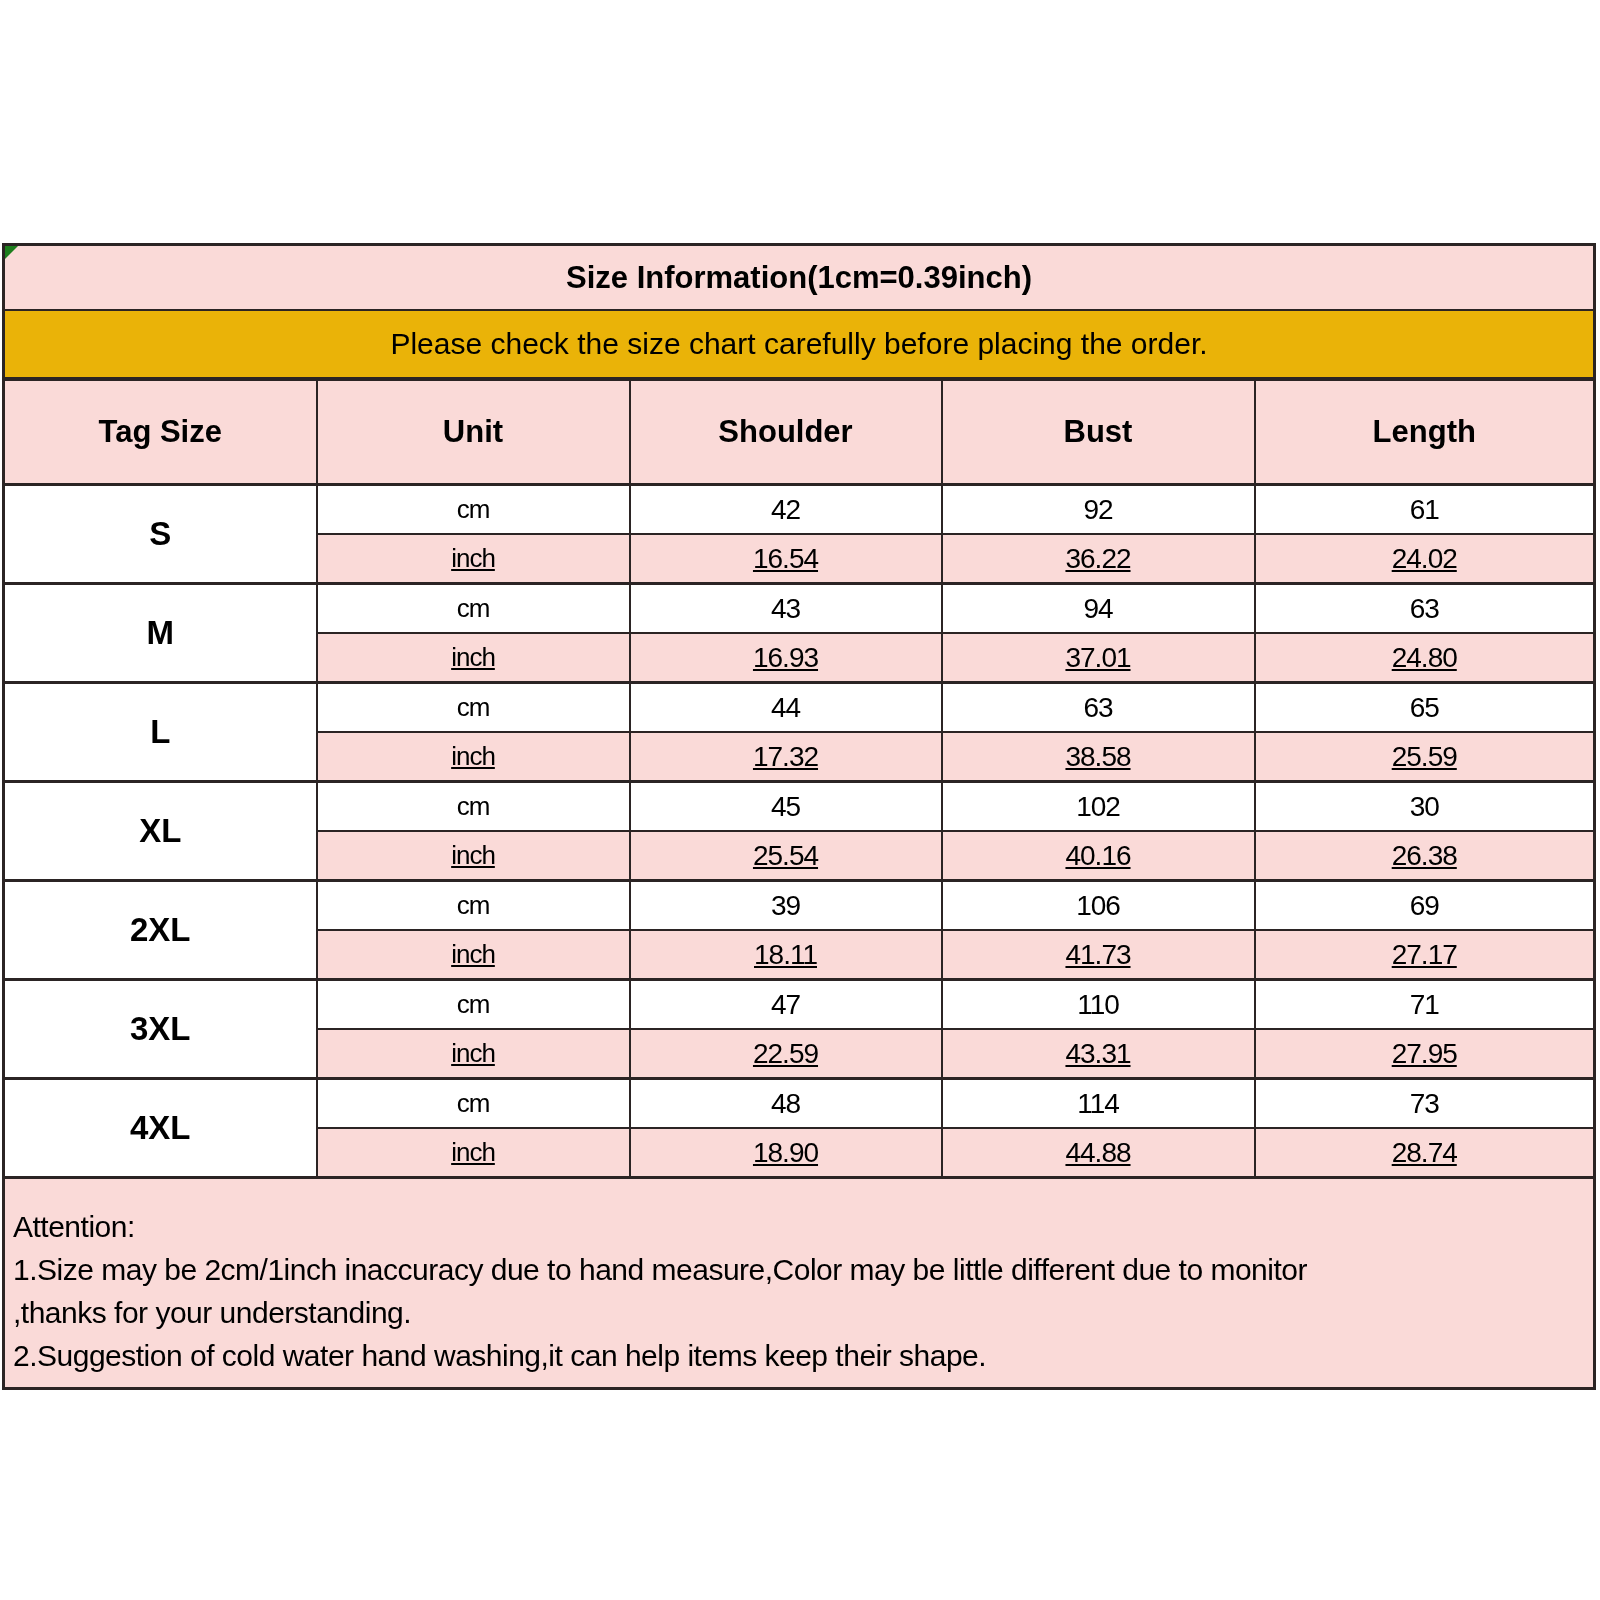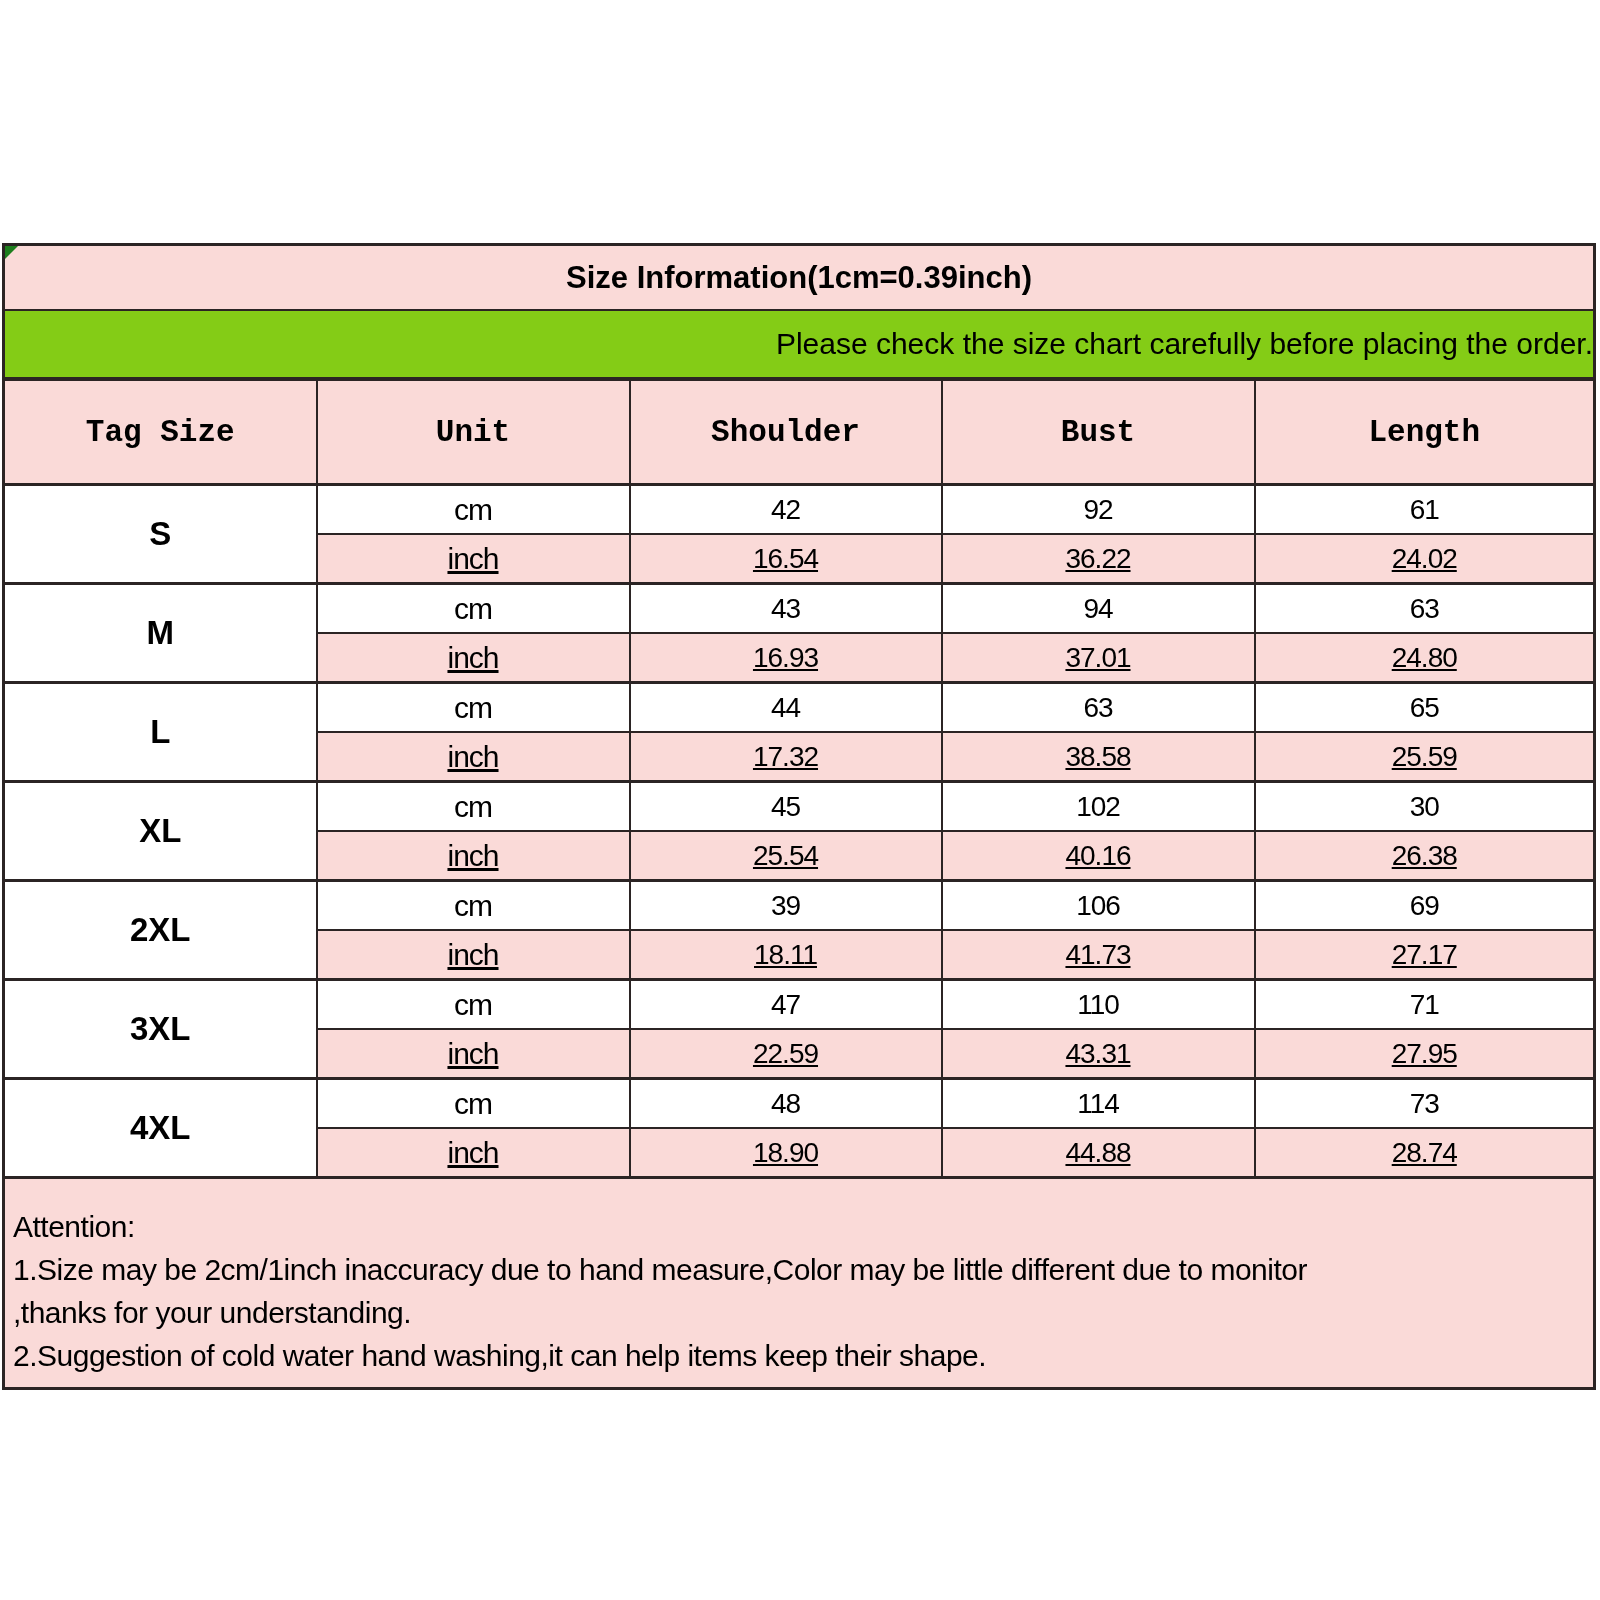--- a/index.html
+++ b/index.html
@@ -45,43 +45,41 @@
   tr.title-row td {
     height: 63px;
     background: #fadad8;
     font-weight: bold;
     font-size: 31px;
     border-bottom-width: 2px;
     margin-top: 42px;
   }
   tr.subtitle-row td {
     height: 66px;
-    background: #84cc16;
+    background: #eab308;
     font-size: 30px;
     border-bottom-width: 4px;
-    text-align: right;
   }
   tr.header-row td {
     height: 102px;
     background: #fadad8;
     font-weight: bold;
     font-size: 31px;
     border-bottom-width: 3px;
-    font-family: Liberation Mono, monospace;
   }
   
   tr.cm-row td { background: #ffffff; height: 47px; }
   tr.inch-row td { background: #fadad8; height: 47px; text-decoration: underline; }
   tr.group-start td { border-top-width: 3px; }
   td.tag {
     background: #ffffff !important;
     font-weight: bold;
     font-size: 33px;
   }
-  td.unit { font-size: 30px; letter-spacing: -1px; }
+  td.unit { font-size: 26px; letter-spacing: -1px; }
   td.num  { font-size: 28px; letter-spacing: -1px; }
   
   tr.attention-row td {
     background: #fadad8;
     border-top-width: 3px;
     height: 208px;
     text-align: left;
     vertical-align: top;
   }
   .attention-inner {

